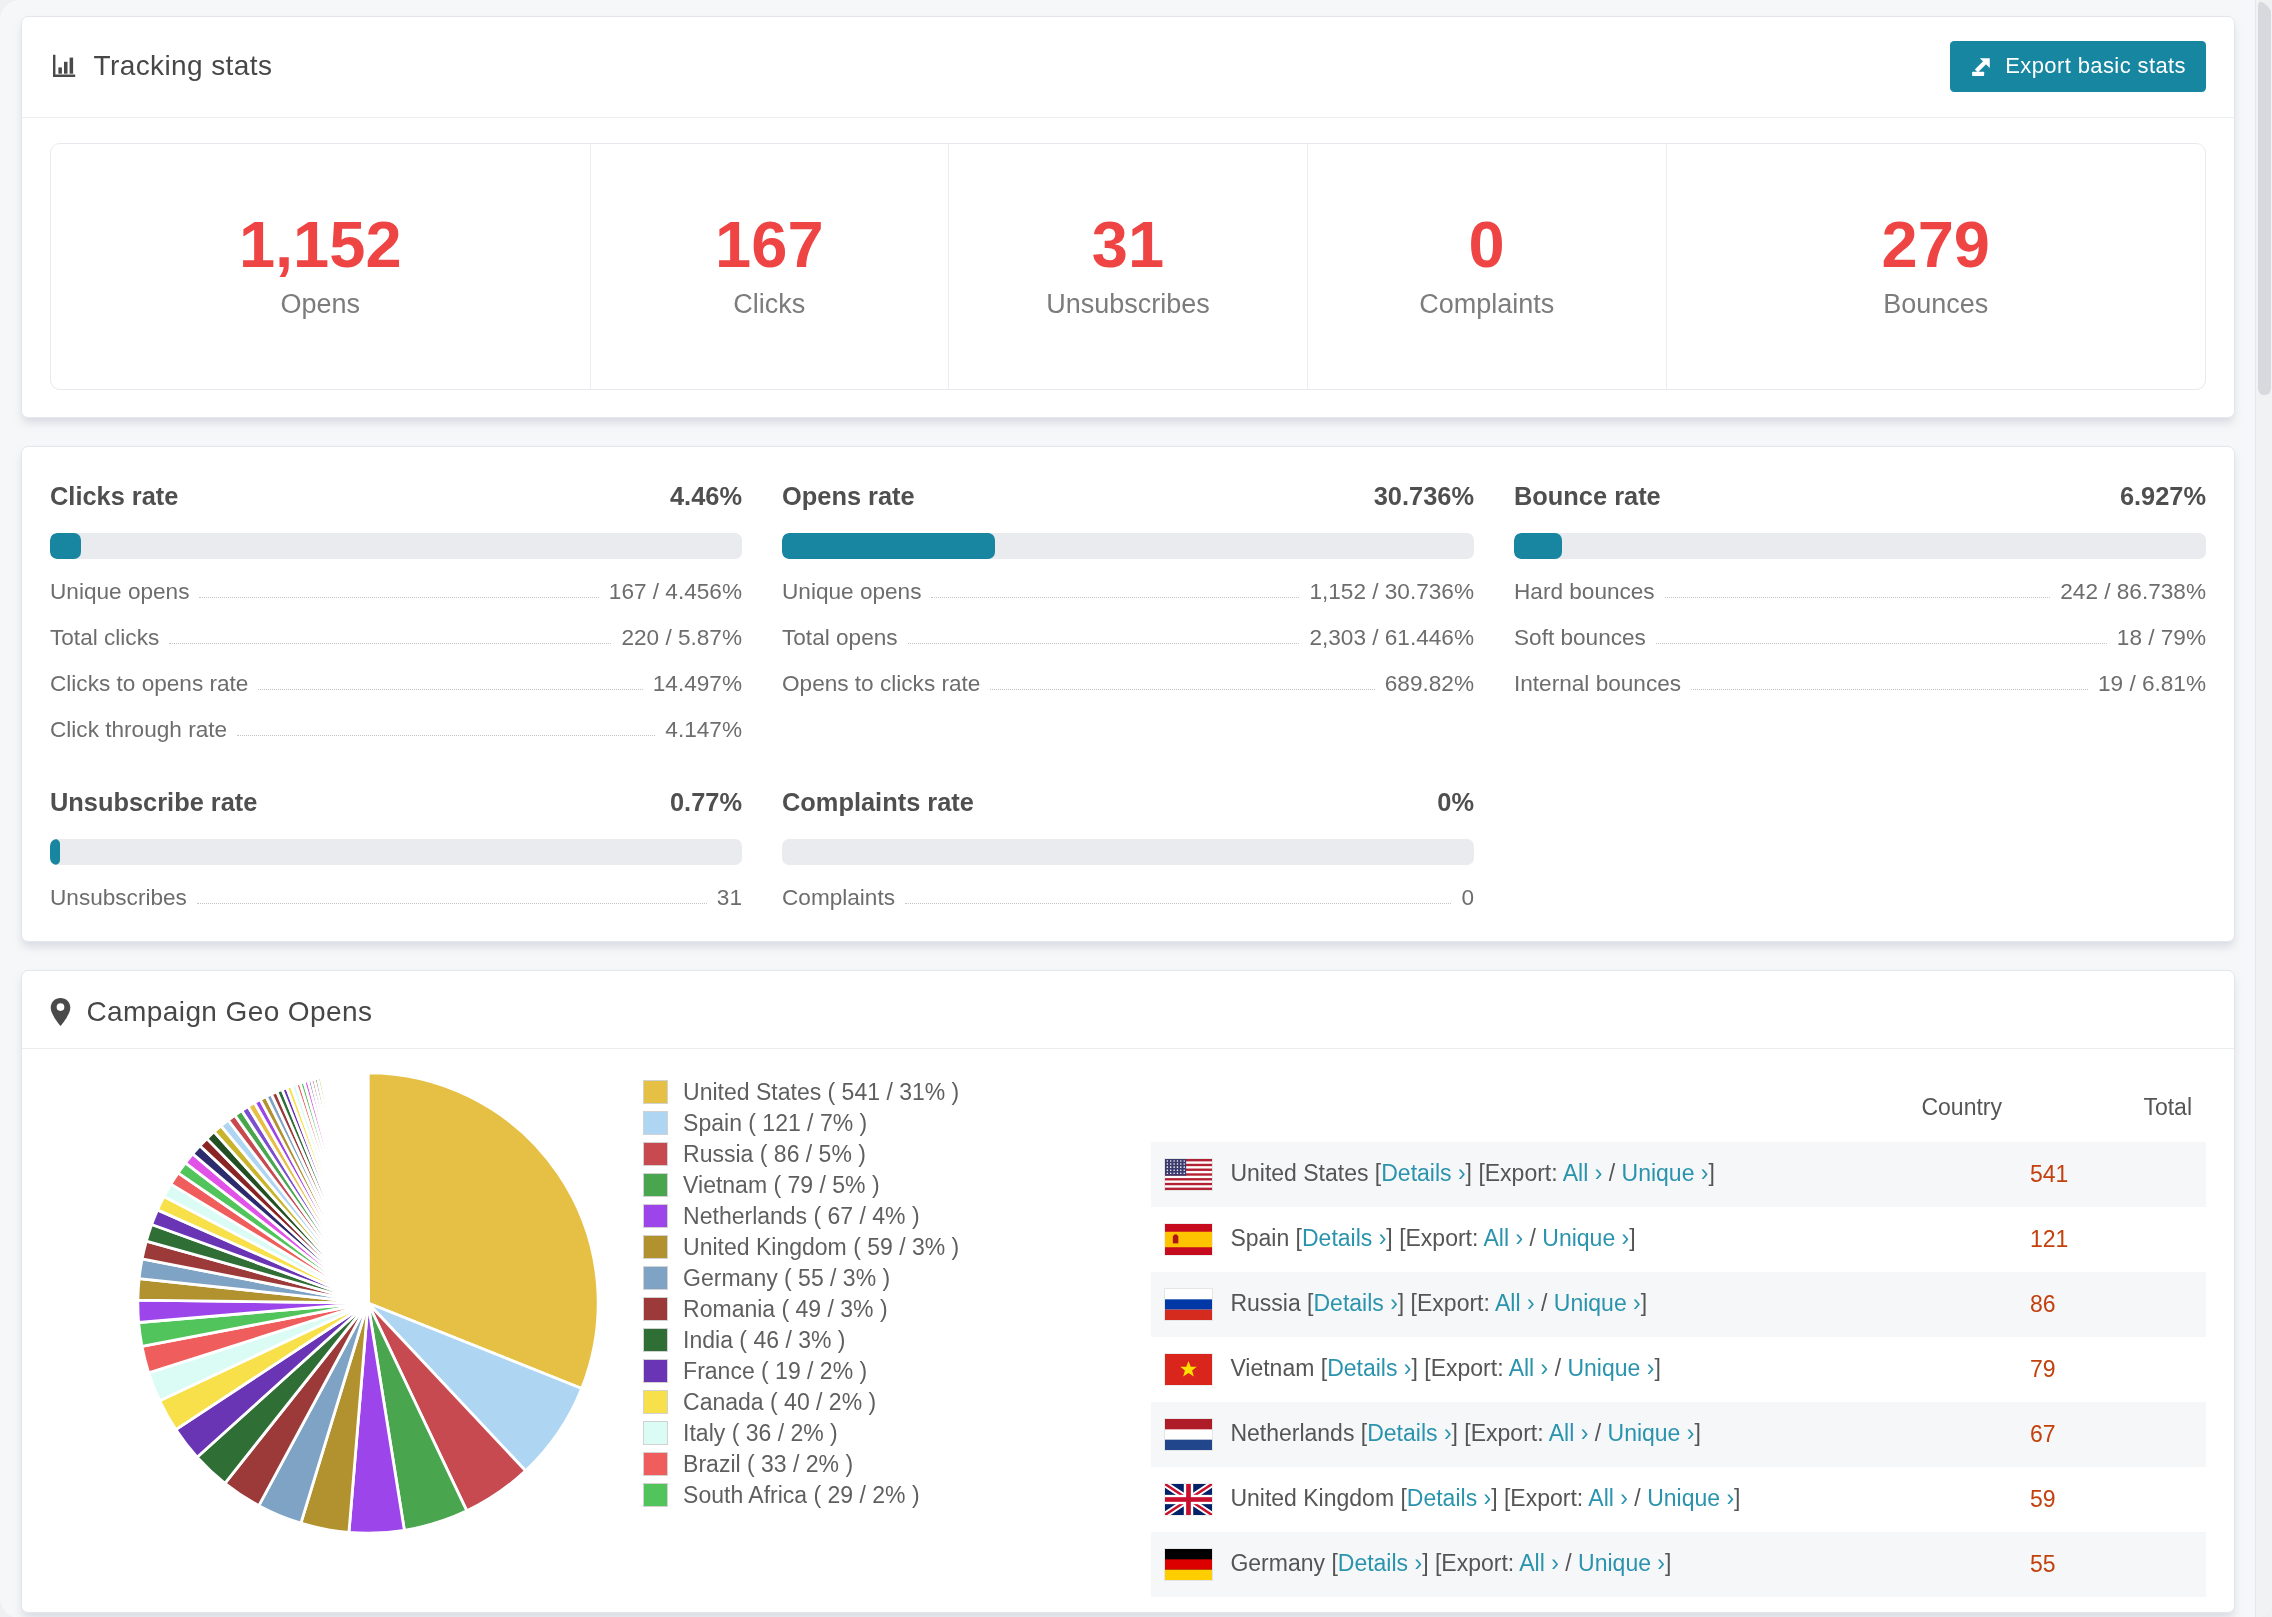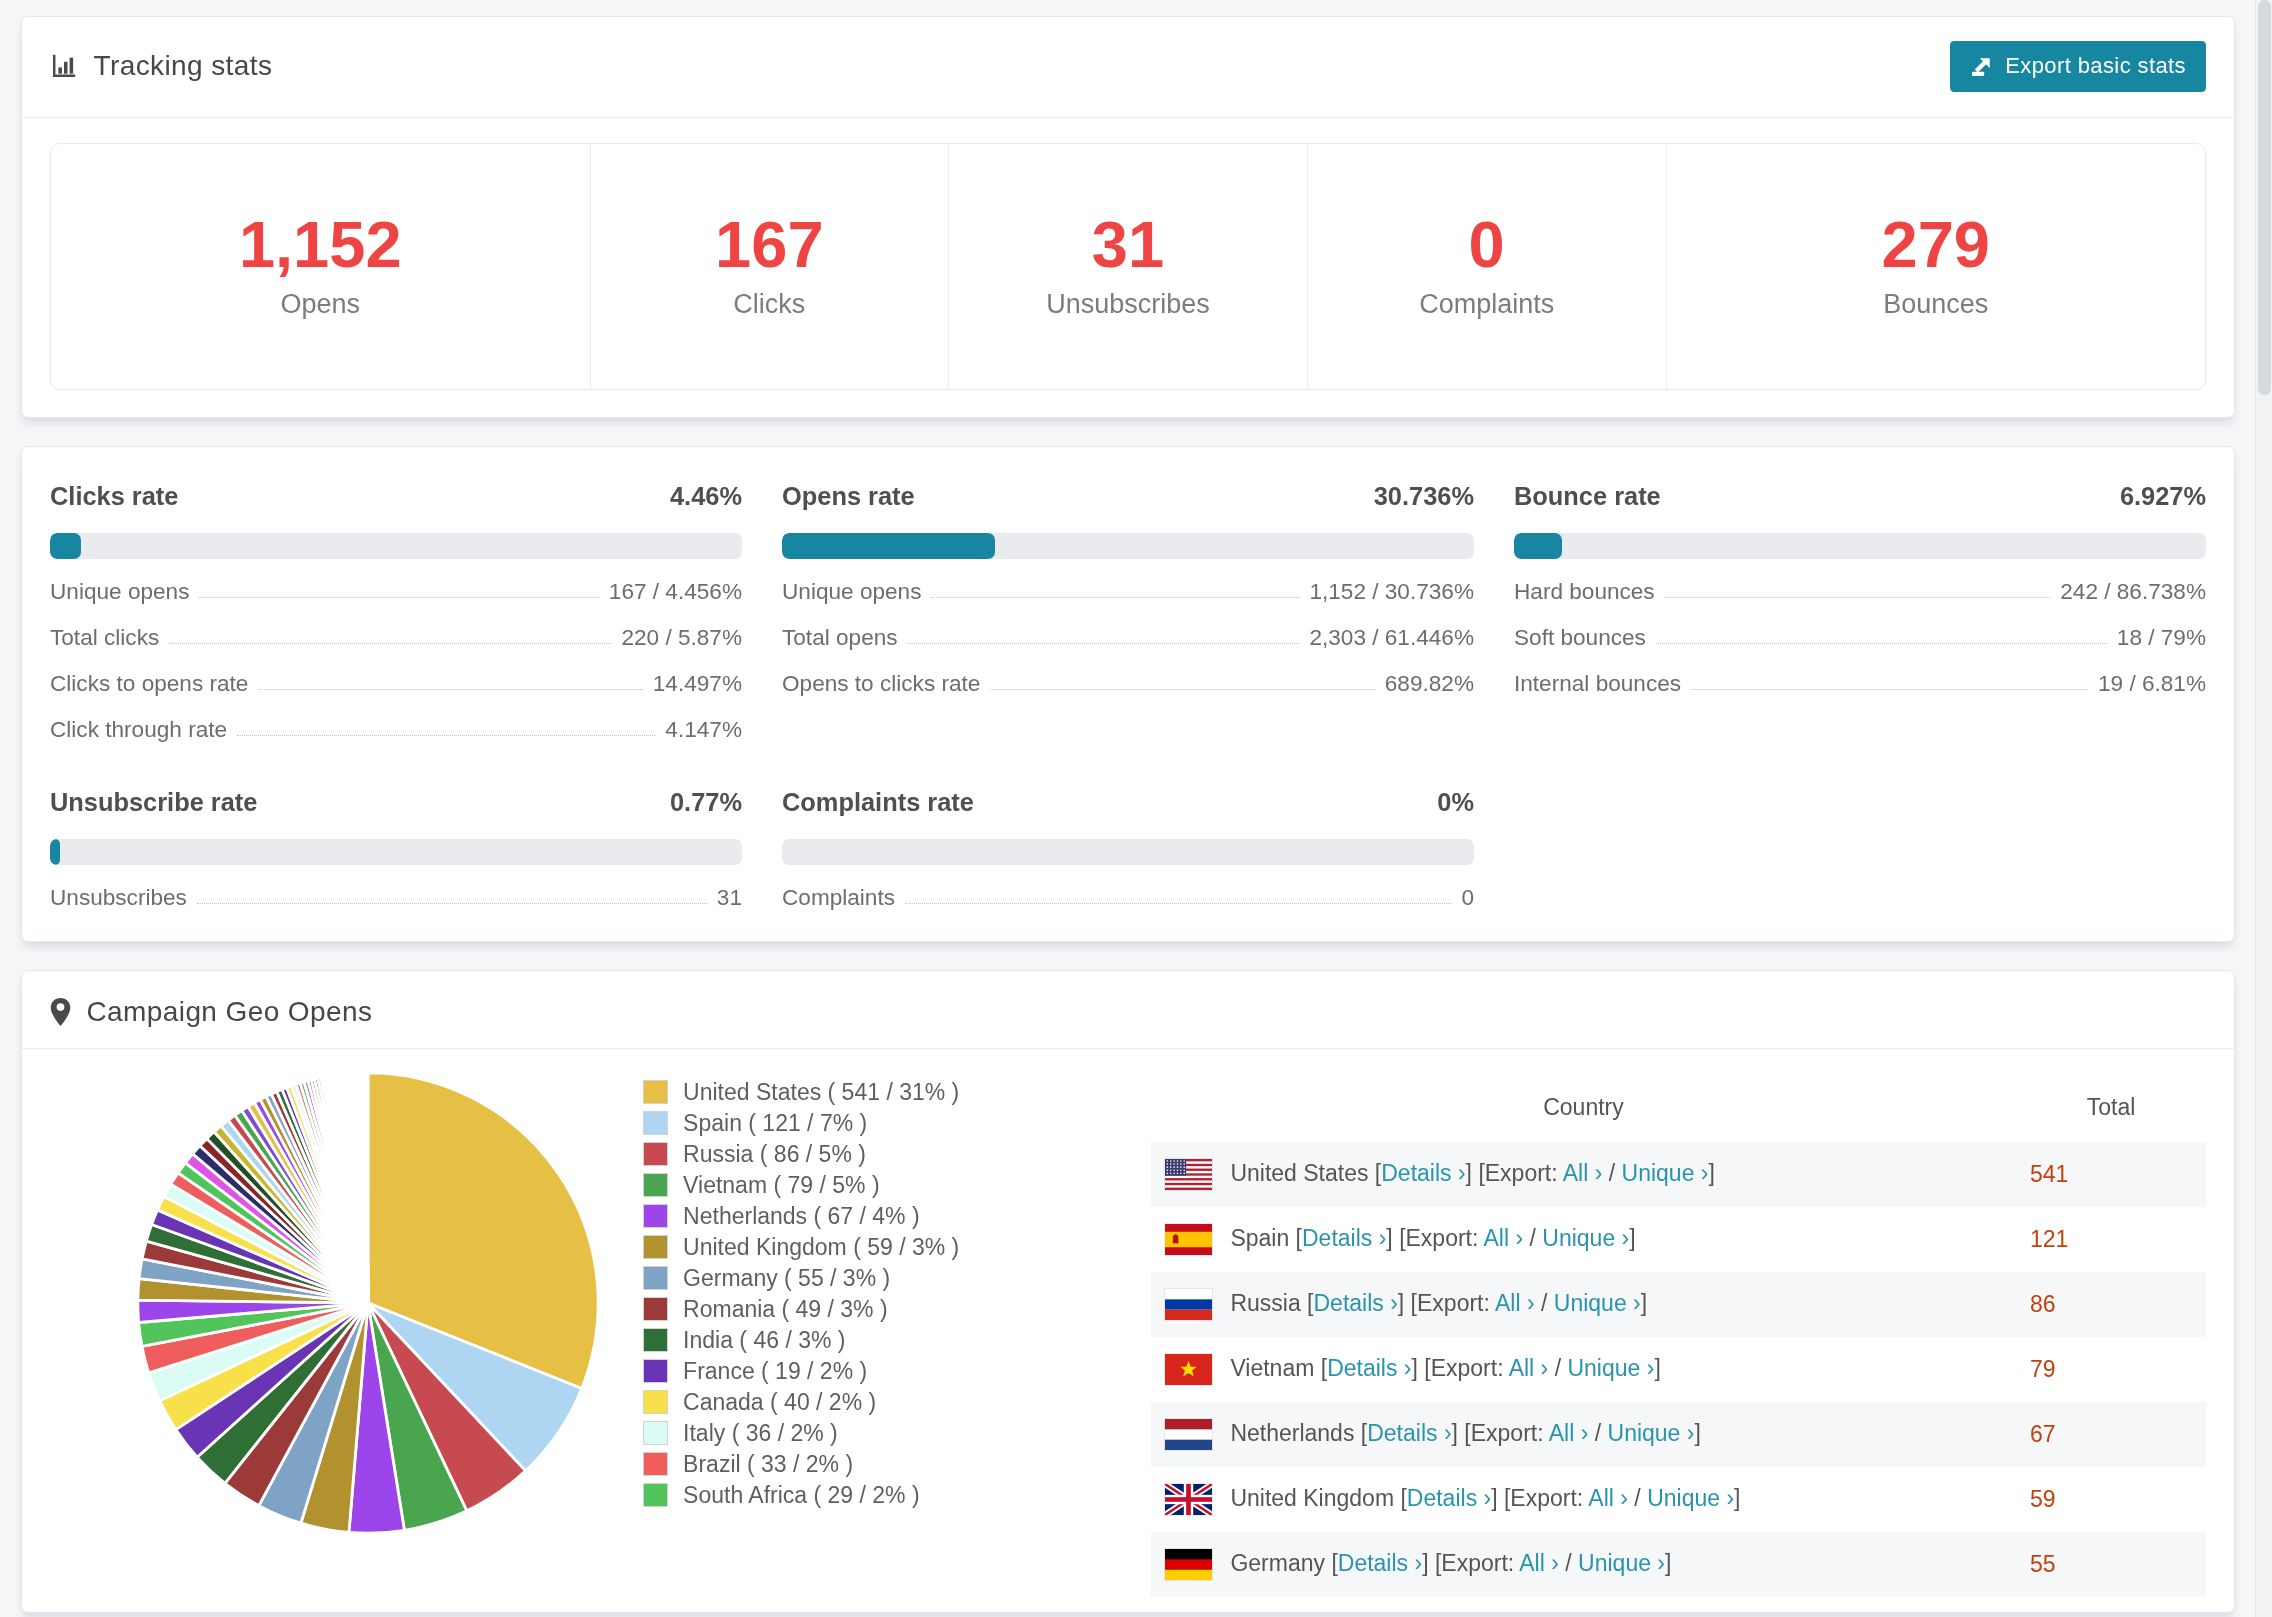--- a/index.html
+++ b/index.html
@@ -1,17 +1,17 @@
 <!DOCTYPE html>
 <html style="font-size:11.3px"><head>
 <meta charset="utf-8">
 <style>
   html,body{margin:0;padding:0;background:#eef0f2;}
   .page{position:relative;width:2273px;height:1618px;overflow:hidden;background:#f6f7f8;
-        font-family:"Liberation Sans","DejaVu Sans",sans-serif;color:#555;}
+        font-family:"Liberation Sans","DejaVu Sans",sans-serif;color:#555;border-radius:20px;}
   
   .card{margin:0 38px 0 21px;background:#fff;border:0.7px solid #e3e6ea;border-radius:7px;
         box-shadow:0 5.6px 8.5px -1.4px rgba(150,160,180,.30);}
   .card-tracking{margin-top:15.5px;padding:24px 28px 27px;}
   .card-rates{margin-top:28px;padding:27px 28px 30px;}
   .card-geo{margin-top:28px;padding:25.4px 28px 0;height:616px;overflow:hidden;}
   .divider{height:0.7px;background:#ecedef;margin:25.4px -28px 0;}
   
   .card-title-row{display:flex;align-items:center;gap:15.5px;}
   .card-title{font-size:28px;font-weight:400;color:#474747;margin:0;letter-spacing:0.4px;}
@@ -38,21 +38,21 @@
   .leader{flex:1;border-bottom:1.4px dotted #c2c4c8;margin-bottom:6.4px;}
   .rate-row-value{white-space:nowrap;}
   
   .geo-content{display:flex;align-items:flex-start;margin-top:21px;}
   .pie-wrap{margin-left:85px;margin-right:42px;flex:0 0 auto;}
   .legend{list-style:none;margin:7px 0 0;padding:0;width:395px;flex:0 0 auto;}
   .legend li{display:flex;align-items:center;gap:15.5px;font-size:23px;color:#5f5f5f;height:31px;}
   .swatch{width:22.6px;height:22.6px;border:1.4px solid #d2d2d2;flex:0 0 auto;}
   .geo-table-wrap{flex:1;margin-left:113px;margin-top:5.6px;}
   table.geo{width:100%;border-collapse:collapse;font-size:23px;color:#555;}
-  table.geo th{font-weight:400;text-align:center;padding:18.4px 14px 21px;color:#555;}
+  table.geo th{font-weight:400;text-align:right;padding:18.4px 14px 21px;color:#555;}
   table.geo th.total-col{width:162px;}
   table.geo td{padding:17px 14px;vertical-align:middle;}
   table.geo tr.striped{background:#f6f7f9;}
   .flag{width:47px;height:31px;display:inline-block;vertical-align:middle;margin-right:18.4px;
         outline:0.7px solid rgba(0,0,0,.07);}
   .geo-link{color:#2a93ad;text-decoration:none;cursor:pointer;}
   .bracket{color:#555;}
   .total-cell{color:#c2410c;}
   
   .page-scrollbar{position:absolute;top:0;right:0;width:17px;height:100%;background:#f1f2f4;

